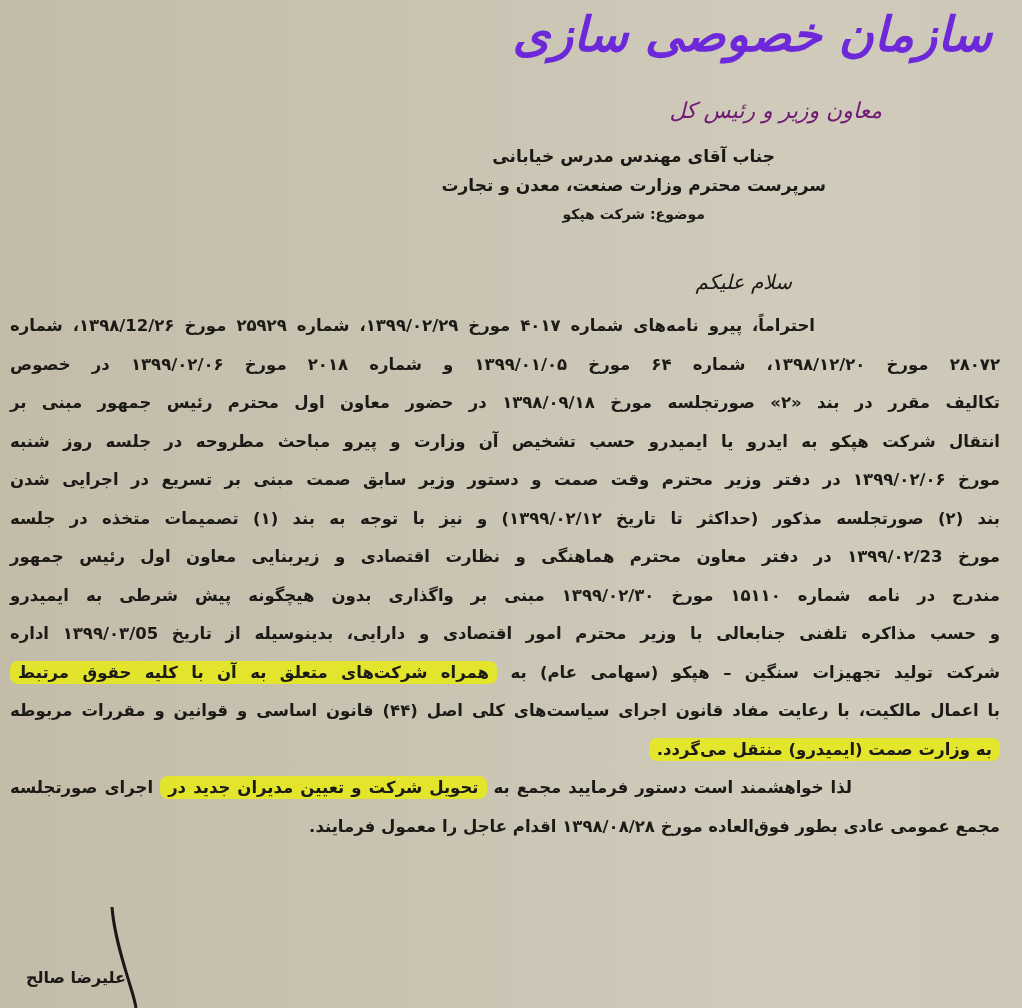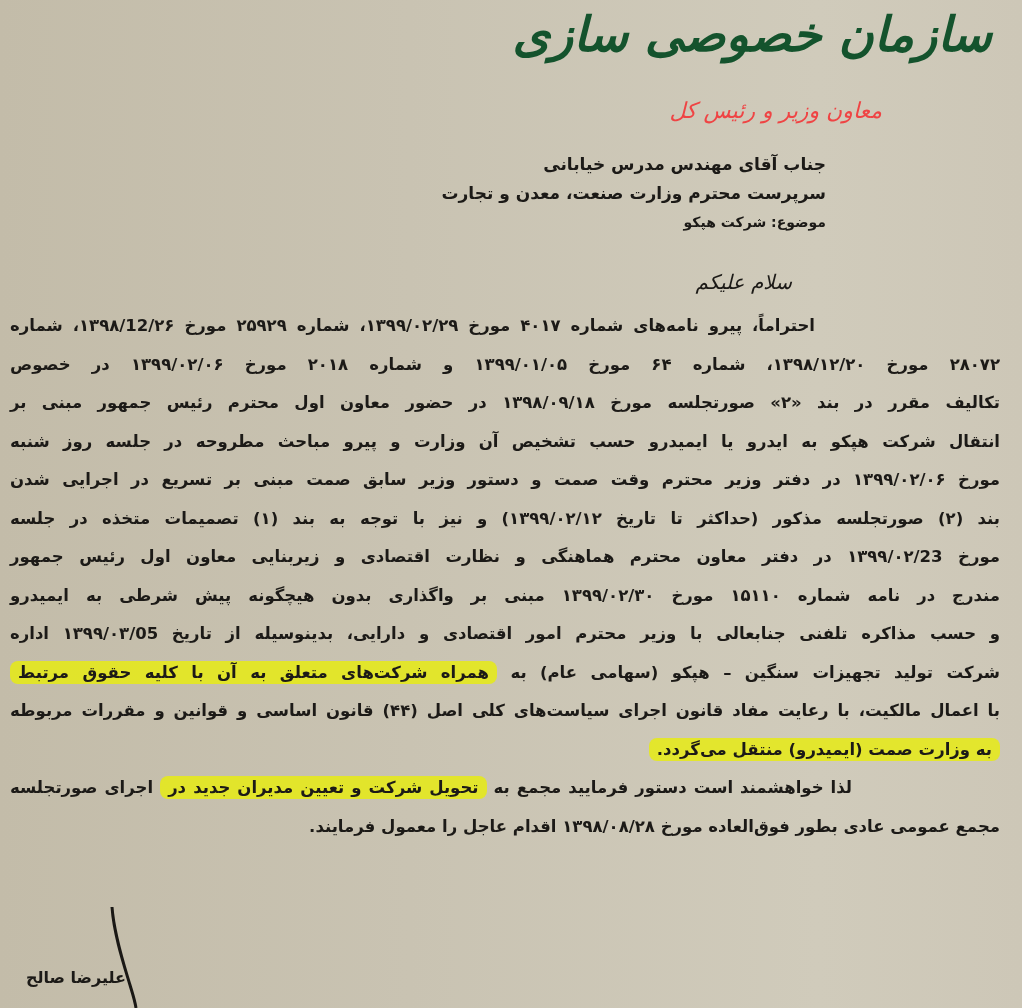--- a/index.html
+++ b/index.html
@@ -7,28 +7,28 @@
     width: 1022px; height: 1008px; overflow: hidden;
     background: linear-gradient(90deg, #c3bca9 0%, #c9c3b2 40%, #d0cbbb 80%, #cdc7b7 100%);
     position: relative;
     font-family: "DejaVu Sans", sans-serif;
     color: #1c1a17;
   }
   .page { position: absolute; inset: 0; direction: rtl; }
   .org-title {
     position: absolute; top: 6px; right: 30px;
     font-family: "DejaVu Serif", serif; font-style: italic; font-weight: bold;
-    font-size: 48px; color: #14532d; letter-spacing: 1px;
+    font-size: 48px; color: #6d28d9; letter-spacing: 1px;
   }
   .org-sub {
     position: absolute; top: 98px; right: 140px;
     font-family: "DejaVu Serif", serif; font-style: italic;
-    font-size: 22px; color: #ef4444;
+    font-size: 22px; color: #701a75;
   }
-  .addressee { position: absolute; top: 150px; right: 196px; text-align: right; }
+  .addressee { position: absolute; top: 142px; right: 196px; text-align: center; }
   .addressee div { font-weight: bold; font-size: 17px; line-height: 29px; white-space: nowrap; }
   .addressee .subject { font-size: 14px; }
   .salutation {
     position: absolute; top: 270px; right: 230px;
     font-family: "DejaVu Serif", serif; font-style: italic; font-size: 20px;
   }
   .body-text { position: absolute; top: 308px; right: 22px; width: 990px; }
   .line {
     height: 38.5px; line-height: 36px; font-weight: bold; font-size: 16.5px;
     white-space: nowrap; text-align: justify; text-align-last: justify;

